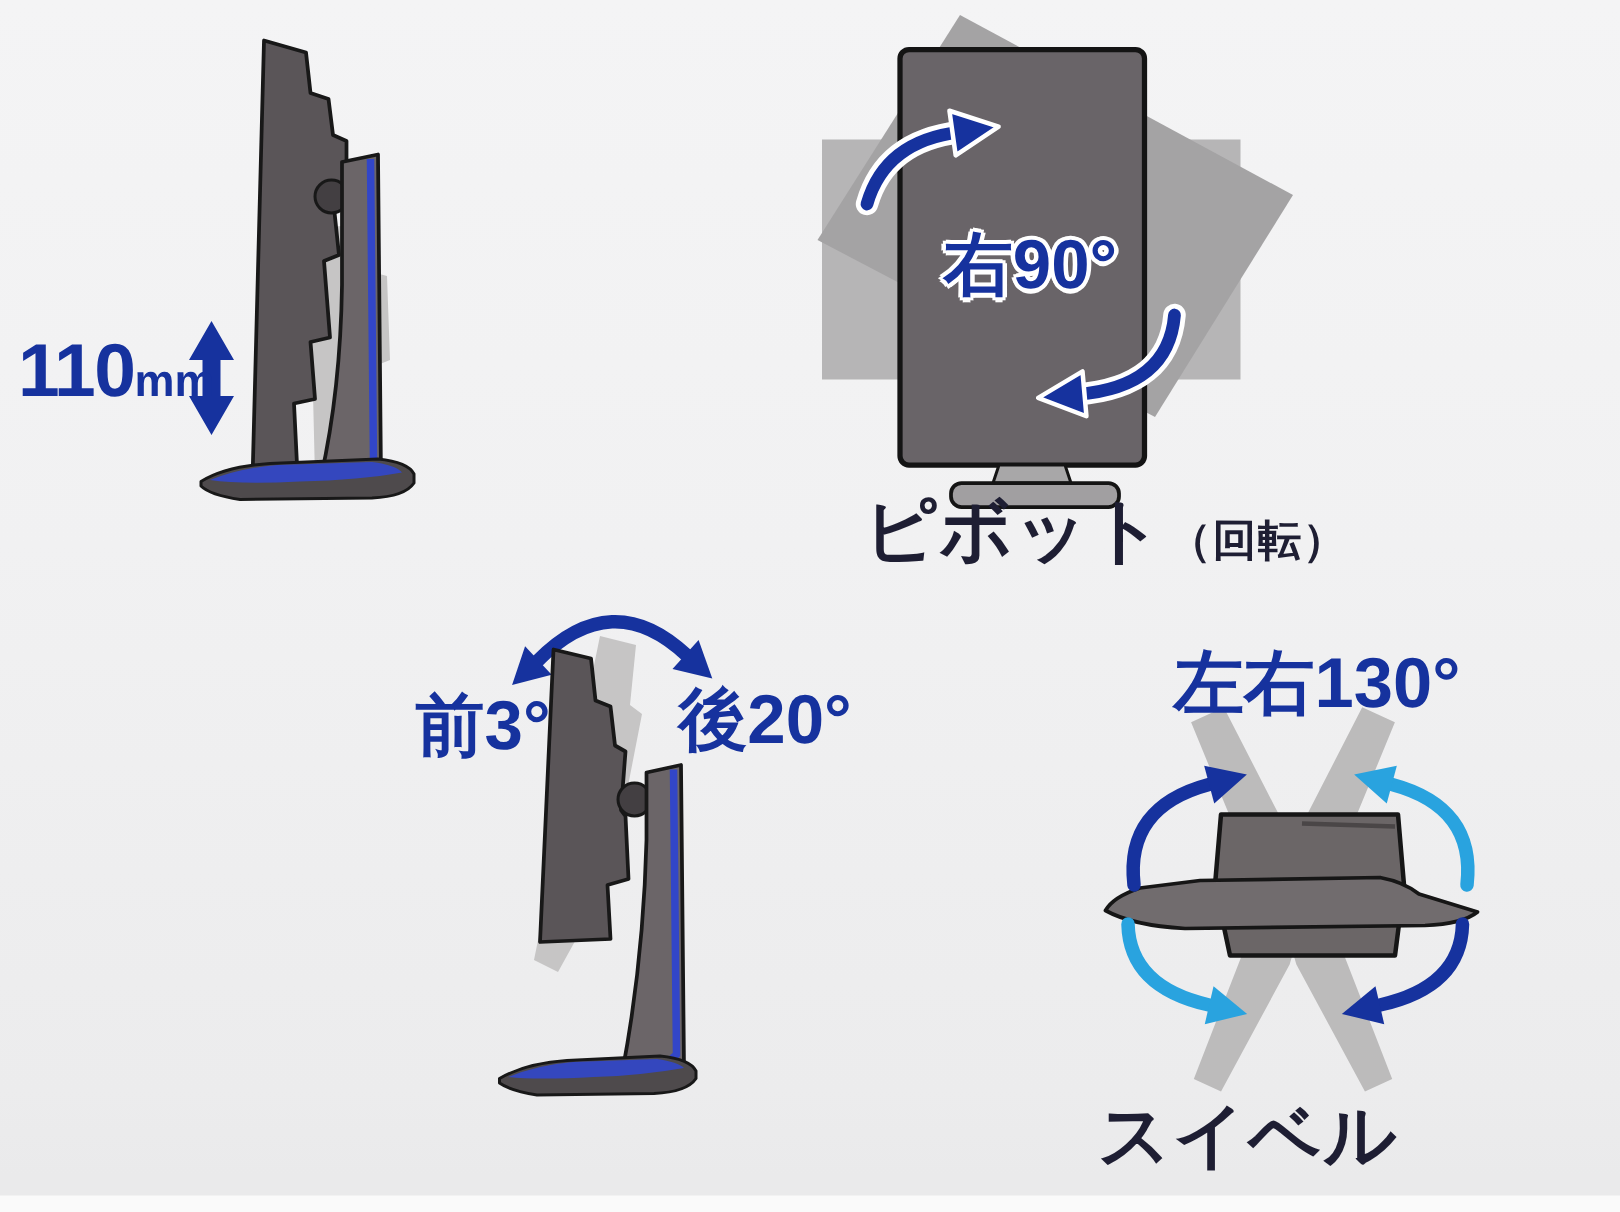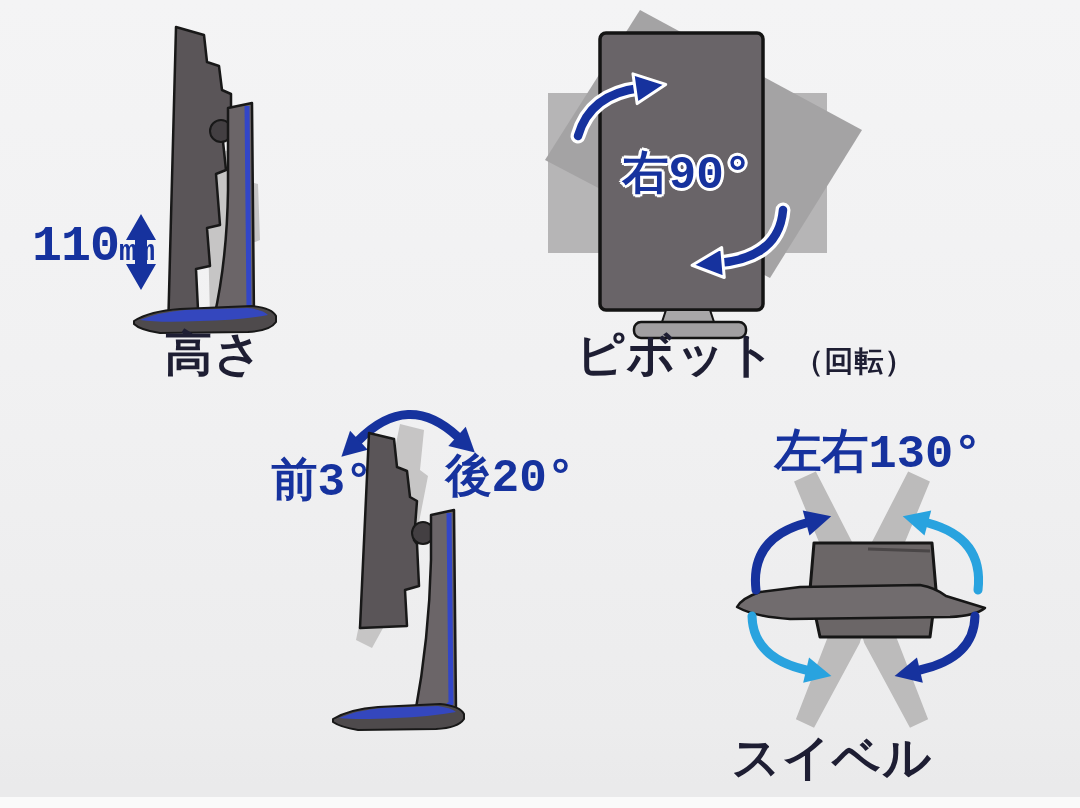--- a/index.html
+++ b/index.html
@@ -4,29 +4,29 @@
 <style>
   html,body { margin:0; padding:0; background:#ddd; }
   .stage {
     position:relative; width:1080px; height:808px; overflow:hidden;
     background:linear-gradient(180deg,#f4f4f5 0%,#f1f1f2 45%,#ececed 90%,#eaeaeb 97%);
     font-family:"Liberation Sans","DejaVu Sans",sans-serif;
   }
   .bottom-strip { position:absolute; left:0; bottom:0; width:100%; height:11px; background:#fafafa; }
   svg.art { position:absolute; left:0; top:0; }
   .t { position:absolute; font-weight:bold; white-space:nowrap; line-height:1; }
-  .blue { color:#16329e;font-family:Liberation Mono, monospace; }
+  .blue { color:#16329e; }
   .navy { color:#1e1e33; }
   .cx { transform:translateX(-50%); }
-  .measure { left:32px; top:222px; font-size:50px; letter-spacing:-1px; }
+  .measure { left:12px; top:222px; font-size:50px; letter-spacing:-1px; }
   .measure .unit { font-size:30px; letter-spacing:0; }
   .cap { font-size:48px; letter-spacing:1px; }
   .cap-height { left:214px; top:330px; }
   .pivot-cap { left:576px; top:331px; display:flex; align-items:baseline; }
-  .pivot-cap .suffix { font-size:29px; font-weight:bold; margin-left:18px; }
+  .pivot-cap .suffix { font-size:29px; font-weight:bold; margin-left:2px; }
   .pivot-val {
     left:687px; top:153px; font-size:46px;
     text-shadow:-2px -2px 0 #fff,2px -2px 0 #fff,-2px 2px 0 #fff,2px 2px 0 #fff,
                 0 -3px 0 #fff,0 3px 0 #fff,-3px 0 0 #fff,3px 0 0 #fff;
   }
   .deg { font-size:46px;margin-top:16px; }
   .tilt-front { left:322px; top:444px; }
   .tilt-back  { left:510px; top:440px; }
   .cap-tilt   { left:408px; top:731px; }
   .swivel-val { left:878px; top:431px; font-size:47px; }
@@ -123,21 +123,20 @@
         <path d="M975 616 Q974 658 920 670" fill="none" stroke="#16329e" stroke-width="9" stroke-linecap="round"></path>
         <g transform="translate(916,671) rotate(167)">
           <path d="M-4 -13 L22 0 L-4 13 Z" fill="#16329e"></path>
         </g>
       </g>
     </g>
   </svg>
 
   <div class="t blue measure"><span>110</span><span class="unit">mm</span></div>
 
-  <div class="t navy cap cap-height cx">高さ</div>
 
   <div class="t blue pivot-val cx">右90°</div>
 
   <div class="t navy cap pivot-cap">
       <span>ピボット</span>
       <span class="suffix">（回転）</span>
     </div>
 
   <div class="t blue deg tilt-front cx">前3°</div>
 

